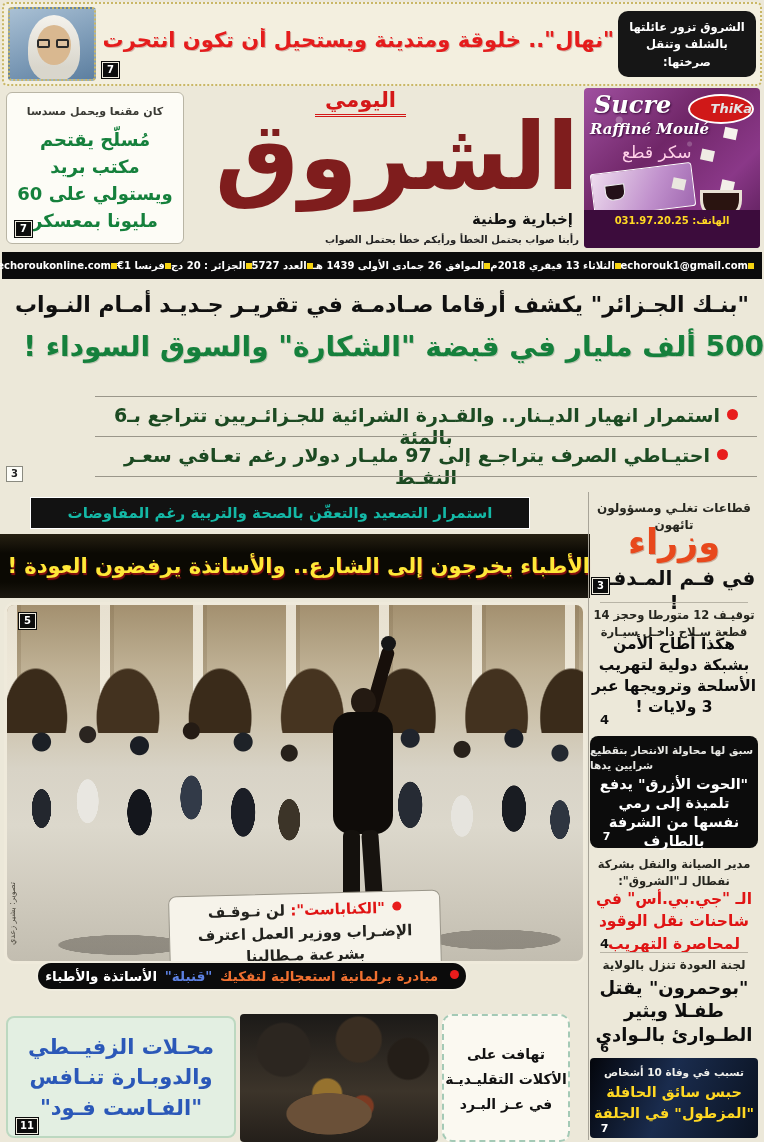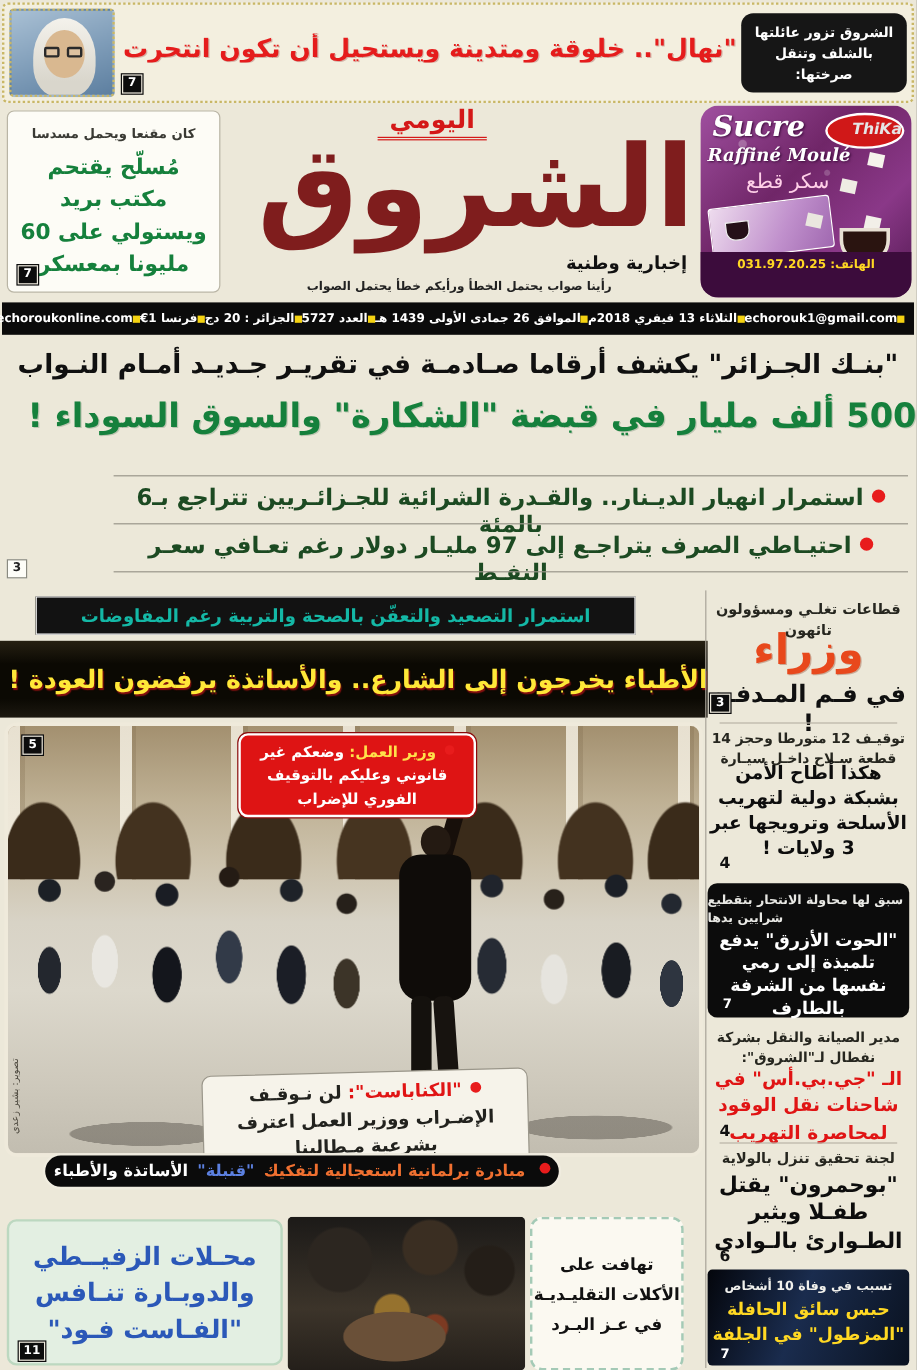--- a/index.html
+++ b/index.html
@@ -34,23 +34,23 @@
     border:1px solid #b9b5a5;border-radius:6px}
   .ab-kicker{margin-top:12px;text-align:center;font-size:11px;font-weight:bold;color:#3a3a34}
   .ab-title{margin-top:8px;padding:0 10px;text-align:center;font-size:18px;font-weight:bold;color:#15803c;line-height:1.5}
 
   .masthead{position:absolute;left:187px;top:86px;width:392px;height:164px}
   .mh-daily{position:absolute;left:128px;top:2px;font-size:21px;font-weight:bold;color:#d41818;
     border-bottom:3px double #d41818;padding:0 10px 2px}
   .mh-title{position:absolute;left:0;top:12px;width:100%;text-align:right;font-size:94px;font-weight:bold;
     color:#7f1d1d;line-height:1.25;letter-spacing:-2px}
   .mh-sub{position:absolute;right:6px;top:124px;font-size:15px;font-weight:bold;color:#111}
-  .mh-motto{position:absolute;left:0;top:148px;width:100%;text-align:center;font-size:10px;font-weight:bold;color:#222}
-
-  .ad{position:absolute;left:584px;top:88px;width:176px;height:160px;border-radius:15px;overflow:hidden;
+  .mh-motto{position:absolute;left:0;top:148px;width:100%;font-size:10px;font-weight:bold;color:#222}
+
+  .ad{position:absolute;left:584px;top:88px;width:176px;height:160px;border-radius:4px;overflow:hidden;
     background:
       radial-gradient(circle at 20% 20%,rgba(255,255,255,.25) 0 3px,transparent 4px),
       radial-gradient(circle at 60% 35%,rgba(255,255,255,.2) 0 2px,transparent 3px),
       radial-gradient(circle at 85% 70%,rgba(255,255,255,.2) 0 3px,transparent 4px),
       linear-gradient(135deg,#a050a0 0%,#702668 40%,#8a3888 70%,#541a52 100%)}
   .ad-brand{position:absolute;right:6px;top:6px;width:66px;height:30px;background:#d01818;border:2px solid #fff;
     border-radius:50%;color:#e5e5e5;font-style:italic;font-weight:bold;font-size:13px;line-height:26px}
   .ad-l1{position:absolute;left:10px;top:2px;color:#fff;font-family:"DejaVu Serif",serif;font-style:italic;
     font-size:24px;font-weight:bold;text-shadow:1px 1px 2px #3c0c3c}
   .ad-l2{position:absolute;left:6px;top:32px;color:#fff;font-family:"DejaVu Serif",serif;font-style:italic;
@@ -276,24 +276,20 @@
     <div class="ground-shadows"></div>
     <div class="fig">
       <div class="arm"></div>
       <div class="fist"></div>
       <div class="head"></div>
       <div class="torso"></div>
       <div class="leg1"></div>
       <div class="leg2"></div>
     </div>
     <div class="pbadge" style="left:12px;top:8px">5</div>
-    <div class="minister-box">
-      <span class="dot" style="width:8px;height:8px"></span><span class="lbl">وزير العمل:</span>
-      <span>وضعكم غير قانوني وعليكم بالتوقيف الفوري للإضراب</span>
-    </div>
     <div class="union-box">
       <span class="dot" style="width:9px;height:9px"></span><span class="lbl">"الكناباست":</span>
       <span>لن نـوقـف الإضـراب ووزير العمل اعترف بشرعية مـطالبنا</span>
     </div>
     <div class="photo-credit">تصوير: بشير زعدي</div>
   </div>
 
   <div class="initiative-strip">
     <span class="dot" style="width:9px;height:9px"></span>
     <span class="p1">مبادرة برلمانية استعجالية لتفكيك</span>
@@ -317,21 +313,21 @@
     <div class="s3-kicker">سبق لها محاولة الانتحار بتقطيع شرايين يدها</div>
     <div class="s3-title">"الحوت الأزرق" يدفع تلميذة إلى رمي نفسها من الشرفة بالطارف</div>
     <div class="pbadge onbox" style="left:8px;bottom:2px;top:auto">7</div>
   </div>
 
   <div class="s4-kicker">مدير الصيانة والنقل بشركة نفطال لـ"الشروق":</div>
   <div class="s4-title">الـ "جي.بي.أس" في شاحنات نقل الوقود لمحاصرة التهريب</div>
   <div class="pbadge plain" style="left:596px;top:936px">4</div>
   <div class="sb-sep" style="top:952px"></div>
 
-  <div class="s5-kicker">لجنة تحقيق تنزل بالولاية</div>
+  <div class="s5-kicker">لجنة العودة تنزل بالولاية</div>
   <div class="s5-title">"بوحمرون" يقتل طفـلا ويثير الطـوارئ بالـوادي</div>
   <div class="pbadge plain" style="left:596px;top:1040px">6</div>
 
   <div class="s6-box">
     <div class="s6-kicker">تسبب في وفاة 10 أشخاص</div>
     <div class="s6-title">حبس سائق الحافلة "المزطول" في الجلفة</div>
     <div class="pbadge onbox" style="left:6px;bottom:0;top:auto">7</div>
   </div>
 
   <div class="food-box">

